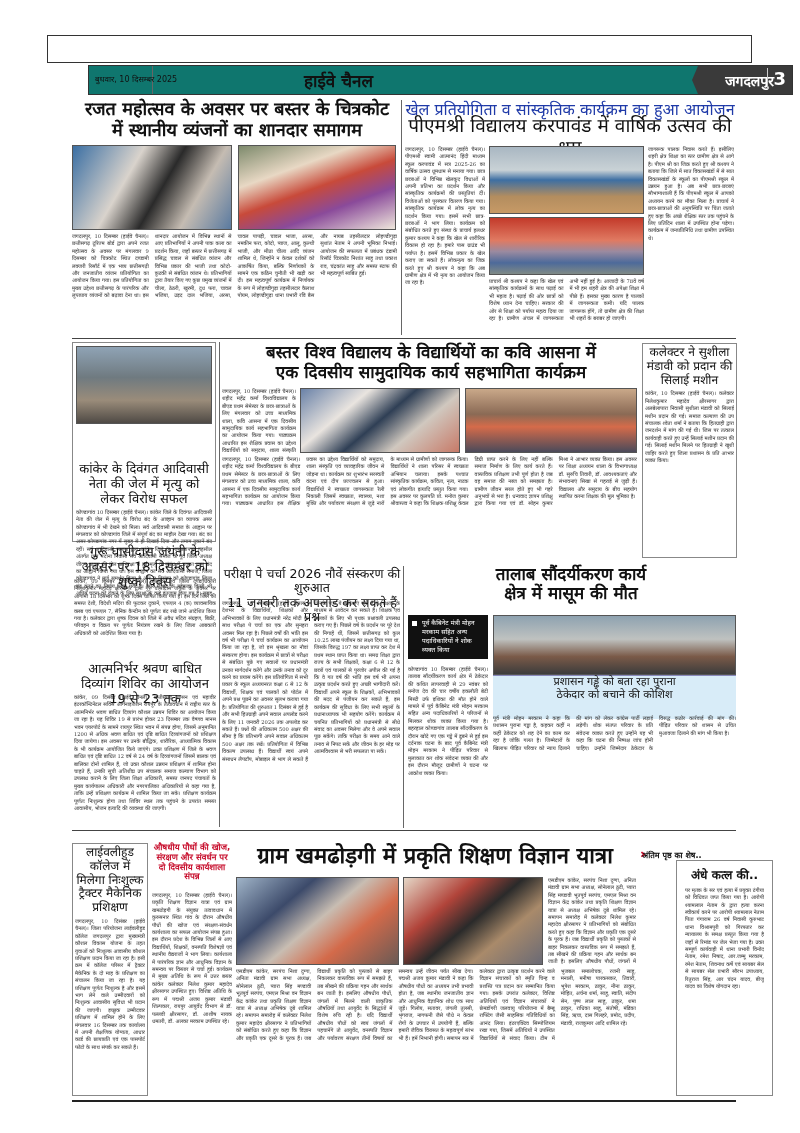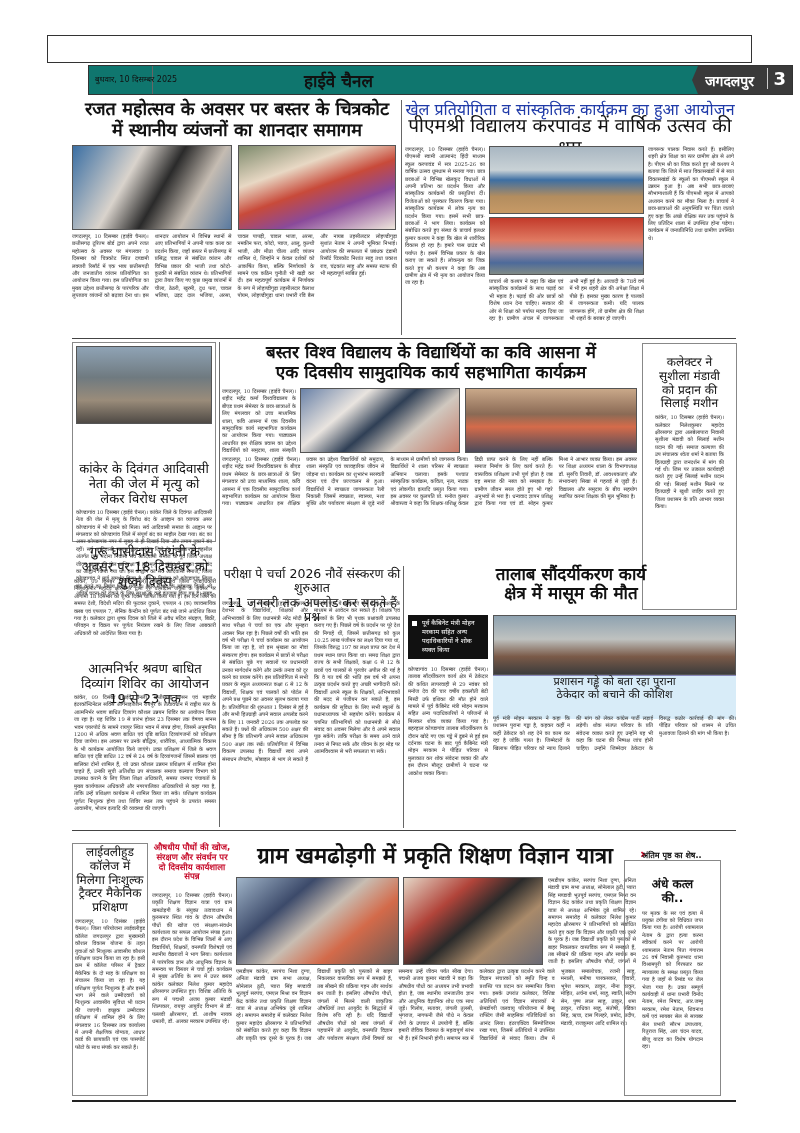--- a/index.html
+++ b/index.html
@@ -7,21 +7,21 @@
   body { font-family: "DejaVu Sans", sans-serif; color: #111; position: relative; }
   .abs { position: absolute; }
   .topbox { left: 47px; top: 35px; width: 430px; height: 28px; border: 1px solid #333; }
   .masthead { left: 47px; top: 65px; width: 430px; height: 30px; border: 1px solid #333; background: #0f766e; margin-left: 41px; }
   
   .topbox { width: 705px; }
   .masthead { width: 705px; }
   .mh-date { position: absolute; left: 4px; top: 0; height: 28px; width: 60px; border-right: 1px solid #666; font-size: 8px; line-height: 28px; padding-left: 2px; white-space: nowrap; }
   .mh-title { position: absolute; left: 215px; top: 3px; font-size: 17px; font-weight: bold; }
   .mh-city { position: absolute; right: 0; top: 0; width: 100px; height: 28px; background: #3a3a3a; color: #fff; clip-path: polygon(6% 0, 100% 0, 100% 100%, 6% 100%, 0 50%); }
-  .mh-city-name { position: absolute; right: 38px; top: 5px; font-size: 14px; font-weight: bold; }
+  .mh-city-name { position: absolute; right: 18px; top: 5px; font-size: 14px; font-weight: bold; }
   .mh-page { position: absolute; right: 6px; top: 2px; font-size: 18px; font-weight: bold; border-left: 1px solid #ccc; padding-left: 5px; }
   .hl { font-weight: bold; text-align: center; line-height: 1.15; color: #111; }
   .hl-xl { font-size: 18px; }
   .hl-lg { font-size: 15px; }
   .hl-md { font-size: 13px; }
   .kicker { color: #1f3aa8; font-size: 16px; text-align: center; }
   .photo { background: linear-gradient(135deg, #8a7a6a, #c9b59c 40%, #6b5f55 70%, #a8998a); border: 1px solid #555; }
   .photo.p1 { background: linear-gradient(120deg, #3b6fa3, #d9d3cc 35%, #2a2a2a 55%, #c5bcb2 75%, #5a7aa0); }
   .photo.p2 { background: linear-gradient(160deg, #7d8a6c, #e8d8c4 30%, #c84a3a 50%, #8a4a9a 70%, #efe7dc); }
   .photo.p3 { background: linear-gradient(180deg, #a9b7c2 0%, #c9d2d6 35%, #3d6fa3 50%, #b38d5f 75%, #c79a66 100%); }
@@ -92,21 +92,21 @@
 
 <div class="abs hl hl-xl" style="left:222px;top:343px;width:418px;font-size:17px;">
   <div>बस्तर विश्व विद्यालय के विद्यार्थियों का कवि आसना में</div>
   <div>एक दिवसीय सामुदायिक कार्य सहभागिता कार्यक्रम</div>
 </div>
 <div class="abs body" style="left:222px;top:388px;width:74px;height:65px;">जगदलपुर, 10 दिसम्बर (हाईवे चैनल)। शहीद महेंद्र कर्मा विश्वविद्यालय के बीएड प्रथम सेमेस्टर के छात्र-छात्राओं के लिए मंगलवार को उच्च माध्यमिक शाला, कवि आसना में एक दिवसीय सामुदायिक कार्य सहभागिता कार्यक्रम का आयोजन किया गया। पाठ्यक्रम आधारित इस शैक्षिक प्रवास का उद्देश्य विद्यार्थियों को समुदाय, शाला संस्कृति एवं व्यावहारिक जीवन से जोड़ना था। कार्यक्रम का शुभारंभ सरस्वती वंदना एवं दीप प्रज्ज्वलन से हुआ। विद्यार्थियों ने स्वच्छता जागरूकता रैली निकाली जिसमें स्वच्छता, स्वास्थ्य, नशा मुक्ति और पर्यावरण संरक्षण से जुड़े नारों के माध्यम से ग्रामीणों को जागरूक किया। विद्यार्थियों ने शाला परिसर में स्वच्छता अभियान चलाया। इसके पश्चात सांस्कृतिक कार्यक्रम, कविता, नृत्य, नाटक एवं लोकगीत इत्यादि प्रस्तुत किया गया। इस अवसर पर कुलपति प्रो. मनोज कुमार श्रीवास्तव ने कहा कि शिक्षक-प्रशिक्षु केवल डिग्री प्राप्त करने के लिए नहीं बल्कि समाज निर्माण के लिए कार्य करते हैं। वास्तविक प्रशिक्षण तभी पूर्ण होता है जब वह समाज की नब्ज को समझता है। ग्रामीण जीवन सरल होते हुए भी गहरे अनुभवों से भरा है। धन्यवाद ज्ञापन प्रशिक्षु द्वारा किया गया एवं डॉ. सोहन कुमार मिश्रा ने आभार व्यक्त किया। इस अवसर पर शिक्षा अध्ययन शाला के विभागाध्यक्ष डॉ. सुरुचि तिवारी, डॉ. आवश्यकताएं और संभावनाएं सिखा से गहराई से जुड़ी हैं। विद्यालय और समुदाय के बीच सहयोग स्थापित करना शिक्षक की मूल भूमिका है।</div>
 <div class="abs photo p6" style="left:300px;top:388px;width:160px;height:65px;"></div>
 <div class="abs photo p7" style="left:465px;top:388px;width:172px;height:65px;"></div>
 <div class="abs body" style="left:222px;top:456px;width:415px;height:108px;column-count:5;">जगदलपुर, 10 दिसम्बर (हाईवे चैनल)। शहीद महेंद्र कर्मा विश्वविद्यालय के बीएड प्रथम सेमेस्टर के छात्र-छात्राओं के लिए मंगलवार को उच्च माध्यमिक शाला, कवि आसना में एक दिवसीय सामुदायिक कार्य सहभागिता कार्यक्रम का आयोजन किया गया। पाठ्यक्रम आधारित इस शैक्षिक प्रवास का उद्देश्य विद्यार्थियों को समुदाय, शाला संस्कृति एवं व्यावहारिक जीवन से जोड़ना था। कार्यक्रम का शुभारंभ सरस्वती वंदना एवं दीप प्रज्ज्वलन से हुआ। विद्यार्थियों ने स्वच्छता जागरूकता रैली निकाली जिसमें स्वच्छता, स्वास्थ्य, नशा मुक्ति और पर्यावरण संरक्षण से जुड़े नारों के माध्यम से ग्रामीणों को जागरूक किया। विद्यार्थियों ने शाला परिसर में स्वच्छता अभियान चलाया। इसके पश्चात सांस्कृतिक कार्यक्रम, कविता, नृत्य, नाटक एवं लोकगीत इत्यादि प्रस्तुत किया गया। इस अवसर पर कुलपति प्रो. मनोज कुमार श्रीवास्तव ने कहा कि शिक्षक-प्रशिक्षु केवल डिग्री प्राप्त करने के लिए नहीं बल्कि समाज निर्माण के लिए कार्य करते हैं। वास्तविक प्रशिक्षण तभी पूर्ण होता है जब वह समाज की नब्ज को समझता है। ग्रामीण जीवन सरल होते हुए भी गहरे अनुभवों से भरा है। धन्यवाद ज्ञापन प्रशिक्षु द्वारा किया गया एवं डॉ. सोहन कुमार मिश्रा ने आभार व्यक्त किया। इस अवसर पर शिक्षा अध्ययन शाला के विभागाध्यक्ष डॉ. सुरुचि तिवारी, डॉ. आवश्यकताएं और संभावनाएं सिखा से गहराई से जुड़ी हैं। विद्यालय और समुदाय के बीच सहयोग स्थापित करना शिक्षक की मूल भूमिका है।</div>
 
-<div class="abs boxed" style="left:642px;top:343px;width:95px;height:267px;padding:12px;">
+<div class="abs boxed" style="left:642px;top:343px;width:95px;height:215px;padding:2px;">
   <div class="hl hl-md" style="font-weight:normal;font-size:12px;">कलेक्टर ने सुशीला मंडावी को प्रदान की सिलाई मशीन</div>
   <div class="body" style="height:150px;margin-top:3px;">कांकेर, 10 दिसम्बर (हाईवे चैनल)। कलेक्टर निलेशकुमार महादेव क्षीरसागर द्वारा अलबेलापारा निवासी सुशीला मंडावी को सिलाई मशीन प्रदान की गई। समाज कल्याण की उप संचालक श्वेता शर्मा ने बताया कि हितग्राही द्वारा जनदर्शन में मांग की गई थी। जिस पर तत्काल कार्यवाही करते हुए उन्हें सिलाई मशीन प्रदान की गई। सिलाई मशीन मिलने पर हितग्राही ने खुशी जाहिर करते हुए जिला प्रशासन के प्रति आभार व्यक्त किया।</div>
 </div>
 
 <div class="abs hl hl-lg" style="left:222px;top:567px;width:180px;font-weight:normal;font-size:12.5px;">
   <div>परीक्षा पे चर्चा 2026 नौवें संस्करण की शुरुआत</div>
   <div>11 जनवरी तक अपलोड कर सकते हैं प्रश्न</div>
 </div>
 <div class="abs body" style="left:222px;top:600px;width:178px;height:228px;column-count:2;">जगदलपुर, 10 दिसम्बर (हाईवे चैनल)। देशभर के विद्यार्थियों, शिक्षकों और अभिभावकों के लिए प्रधानमंत्री नरेंद्र मोदी के साथ परीक्षा पे चर्चा का एक और सुनहरा अवसर मिल रहा है। पिछले वर्षों की भांति इस वर्ष भी परीक्षा पे चर्चा कार्यक्रम का आयोजन किया जा रहा है, जो इस श्रृंखला का नौवां संस्करण होगा। इस कार्यक्रम में छात्रों से परीक्षा से संबंधित पूछे गए सवालों पर प्रधानमंत्री उनका मार्गदर्शन करेंगे और उनके तनाव को दूर करने का प्रयास करेंगे। इस प्रतियोगिता में सभी प्रकार के स्कूल अध्ययनरत कक्षा 6 से 12 के विद्यार्थी, शिक्षक एवं पालकों को पोर्टल में अपने प्रश्न पूछने का अवसर सुलभ कराया गया है। प्रतियोगिता की शुरुआत 1 दिसंबर से हुई है और सभी हितग्राही अपने सवाल अपलोड करने के लिए 11 जनवरी 2026 तक अपलोड कर सकते हैं। प्रश्नों की अधिकतम 500 अक्षर की सीमा है कि प्रतिभागी अपने सवाल अधिकतम 500 अक्षर तक रखें। प्रतियोगिता में विभिन्न विकल्प उपलब्ध हैं। विद्यार्थी स्वयं अपने संसाधन लैपटॉप, मोबाइल से भाग ले सकते हैं जिनके पास ये सुविधाएं नहीं हैं वे शिक्षक के माध्यम से आवेदन कर सकते हैं। शिक्षक एवं पालकों के लिए भी पृथक प्रश्नावली उपलब्ध कराए गए हैं। पिछले वर्ष के प्रदर्शन पर पूरे देश की निगाहें थीं, जिसमें छत्तीसगढ़ को कुल 10.25 लाख पंजीयन का लक्ष्य दिया गया था, जिसके विरुद्ध 197 का लक्ष्य प्राप्त कर देश में प्रथम स्थान प्राप्त किया था। समग्र शिक्षा द्वारा राज्य के सभी शिक्षकों, कक्षा 6 से 12 के छात्रों एवं पालकों से पुरजोर अपील की गई है कि वे गत वर्ष की भांति इस वर्ष भी अपना उत्कृष्ट प्रदर्शन करते हुए अच्छी भागीदारी करें। विद्यार्थी अपने स्कूल के शिक्षकों, अभिभावकों की मदद से पंजीयन कर सकते हैं, इस कार्यक्रम की सुविधा के लिए सभी स्कूलों के प्रधानाध्यापक भी सहयोग करेंगे। कार्यक्रम में चयनित प्रतिभागियों को प्रधानमंत्री से सीधे संवाद का अवसर मिलेगा और वे अपने सवाल पूछ सकेंगे। ताकि परीक्षा के समय आने वाले तनाव से निपट सकें और जीवन के हर मोड़ पर आत्मविश्वास से भरी सफलता पा सकें।</div>
 
@@ -140,18 +140,18 @@
 <div class="abs hl" style="left:236px;top:843px;width:398px;font-size:22px;">ग्राम खमढोड़गी में प्रकृति शिक्षण विज्ञान यात्रा</div>
 <div class="abs photo p8" style="left:236px;top:877px;width:163px;height:88px;"></div>
 <div class="abs photo p9" style="left:403px;top:877px;width:140px;height:88px;"></div>
 <div class="abs body" style="left:548px;top:877px;width:88px;height:88px;">एसडीएम कांकेर, सरपंच निशा दुग्गा, अनिता मंडावी ग्राम सभा अध्यक्ष, सोनेलाल ठुटी, प्यारा सिंह मण्डावी भूतपूर्व सरपंच, एमएल मिश्रा वन विज्ञान केंद्र कांकेर तथा प्रकृति शिक्षण विज्ञान यात्रा से अध्यक्ष अभिषेक दुबे शामिल रहे। समापन समारोह में कलेक्टर निलेश कुमार महादेव क्षीरसागर ने प्रतिभागियों को संबोधित करते हुए कहा कि विज्ञान और प्रकृति एक दूसरे के पूरक हैं। जब विद्यार्थी प्रकृति को पुस्तकों से बाहर निकलकर वास्तविक रूप में समझते हैं, तब सीखने की प्रक्रिया गहन और सार्थक बन जाती है। इसलिए औषधीय पौधों, जंगलों में मिलने वाली प्राकृतिक औषधियों तथा आयुर्वेद के सिद्धांतों में विशेष रुचि रही है। यदि विद्यार्थी औषधीय पौधों को स्वयं जंगलों में पहचानेंगे तो आयुर्वेद, वनस्पति विज्ञान और पर्यावरण संरक्षण तीनों विषयों का समन्वय उन्हें जीवन पर्यंत सीख देगा। पद्मश्री अजय कुमार मंडावी ने कहा कि औषधीय पौधों का अध्ययन तभी प्रभावी होता है, जब स्थानीय जनजातीय ज्ञान और आधुनिक वैज्ञानिक शोध एक साथ जुड़ें। गिलोय, सतावर, जंगली तुलसी, भृंगराज, नागफनी जैसे पौधे न केवल रोगों के उपचार में उपयोगी हैं, बल्कि हमारी जैविक विरासत के महत्वपूर्ण स्तंभ भी हैं। हमें निभानी होगी। समापन सत्र में कलेक्टर द्वारा उत्कृष्ट प्रदर्शन करने वाले विज्ञान संचारकों को स्मृति चिन्ह व प्रशस्ति पत्र प्रदान कर सम्मानित किया गया। इसके उपरांत कलेक्टर, विशिष्ट अतिथियों एवं विज्ञान संचारकों ने छेमडोंगरी जलवायु परियोजना में बैम्बू राफ्टिंग जैसी साहसिक गतिविधियों का आनंद लिया। इंटरएक्टिव सिम्पोजियम रखा गया, जिसमें अतिथियों ने उपस्थित विद्यार्थियों से संवाद किया। टीम में भुजबल समालोचक, रजनी साहू, मनाली, मनीषा पारकसकर, तिवारी, भूपेश मरकाम, ठाकुर, नीना ठाकुर, मोहित, अर्चना शर्मा, साहू, स्वाति, संदीप सेन, पुष्प लाल साहू, ठाकुर, शमा ठाकुर, राधिका साहू, संतोषी, मंडिका सिंह, ऋचा, दास गिलहरे, प्रमोद, प्रदीप, मंडावी, राजकुमार आदि शामिल रहे।</div>
 <div class="abs body" style="left:236px;top:968px;width:400px;height:128px;column-count:5;">एसडीएम कांकेर, सरपंच निशा दुग्गा, अनिता मंडावी ग्राम सभा अध्यक्ष, सोनेलाल ठुटी, प्यारा सिंह मण्डावी भूतपूर्व सरपंच, एमएल मिश्रा वन विज्ञान केंद्र कांकेर तथा प्रकृति शिक्षण विज्ञान यात्रा से अध्यक्ष अभिषेक दुबे शामिल रहे। समापन समारोह में कलेक्टर निलेश कुमार महादेव क्षीरसागर ने प्रतिभागियों को संबोधित करते हुए कहा कि विज्ञान और प्रकृति एक दूसरे के पूरक हैं। जब विद्यार्थी प्रकृति को पुस्तकों से बाहर निकलकर वास्तविक रूप में समझते हैं, तब सीखने की प्रक्रिया गहन और सार्थक बन जाती है। इसलिए औषधीय पौधों, जंगलों में मिलने वाली प्राकृतिक औषधियों तथा आयुर्वेद के सिद्धांतों में विशेष रुचि रही है। यदि विद्यार्थी औषधीय पौधों को स्वयं जंगलों में पहचानेंगे तो आयुर्वेद, वनस्पति विज्ञान और पर्यावरण संरक्षण तीनों विषयों का समन्वय उन्हें जीवन पर्यंत सीख देगा। पद्मश्री अजय कुमार मंडावी ने कहा कि औषधीय पौधों का अध्ययन तभी प्रभावी होता है, जब स्थानीय जनजातीय ज्ञान और आधुनिक वैज्ञानिक शोध एक साथ जुड़ें। गिलोय, सतावर, जंगली तुलसी, भृंगराज, नागफनी जैसे पौधे न केवल रोगों के उपचार में उपयोगी हैं, बल्कि हमारी जैविक विरासत के महत्वपूर्ण स्तंभ भी हैं। हमें निभानी होगी। समापन सत्र में कलेक्टर द्वारा उत्कृष्ट प्रदर्शन करने वाले विज्ञान संचारकों को स्मृति चिन्ह व प्रशस्ति पत्र प्रदान कर सम्मानित किया गया। इसके उपरांत कलेक्टर, विशिष्ट अतिथियों एवं विज्ञान संचारकों ने छेमडोंगरी जलवायु परियोजना में बैम्बू राफ्टिंग जैसी साहसिक गतिविधियों का आनंद लिया। इंटरएक्टिव सिम्पोजियम रखा गया, जिसमें अतिथियों ने उपस्थित विद्यार्थियों से संवाद किया। टीम में भुजबल समालोचक, रजनी साहू, मनाली, मनीषा पारकसकर, तिवारी, भूपेश मरकाम, ठाकुर, नीना ठाकुर, मोहित, अर्चना शर्मा, साहू, स्वाति, संदीप सेन, पुष्प लाल साहू, ठाकुर, शमा ठाकुर, राधिका साहू, संतोषी, मंडिका सिंह, ऋचा, दास गिलहरे, प्रमोद, प्रदीप, मंडावी, राजकुमार आदि शामिल रहे।</div>
 
 <div class="abs" style="left:640px;top:843px;width:97px;">
   <span class="cont-arrow">›› </span>
   <span class="cont-tag">अंतिम पृष्ठ का शेष..</span>
 </div>
-<div class="abs boxed" style="left:624px;top:860px;width:97px;height:236px;padding:17px;">
+<div class="abs boxed" style="left:676px;top:860px;width:97px;height:236px;padding:8px;">
   <div class="hl" style="font-size:12px;">अंधे कत्ल की..</div>
   <div class="body" style="height:205px;margin-top:4px;">पर मृतक के सर एवं हत्या में प्रयुक्त टंगीया को विधिवत जप्त किया गया है। आरोपी श्यामलाल नेताम के द्वारा हत्या करना स्वीकार्य करने पर आरोपी श्यामलाल नेताम पिता गंगाराम 26 वर्ष निवासी कुरुभाट थाना विश्रामपुरी को गिरफ्तार कर न्यायालय के समक्ष प्रस्तुत किया गया है जहाँ से रिमांड पर जेल भेजा गया है। उक्त सम्पूर्ण कार्यवाही में थाना प्रभारी विनोद नेताम, रमेश निषाद, आर.जम्मू मरकाम, रमेश नेताम, शिवनाथ कर्षे एवं सायबर सेल से सायबर सेल प्रभारी सौरभ उपाध्याय, रितुराज सिंह, आर चंदन यादव, बीजू यादव का विशेष योगदान रहा।</div>
 </div>
 
 <div class="abs" style="left:72px;top:1100px;width:664px;height:2px;background:#222;"></div>
 
 </body></html>

